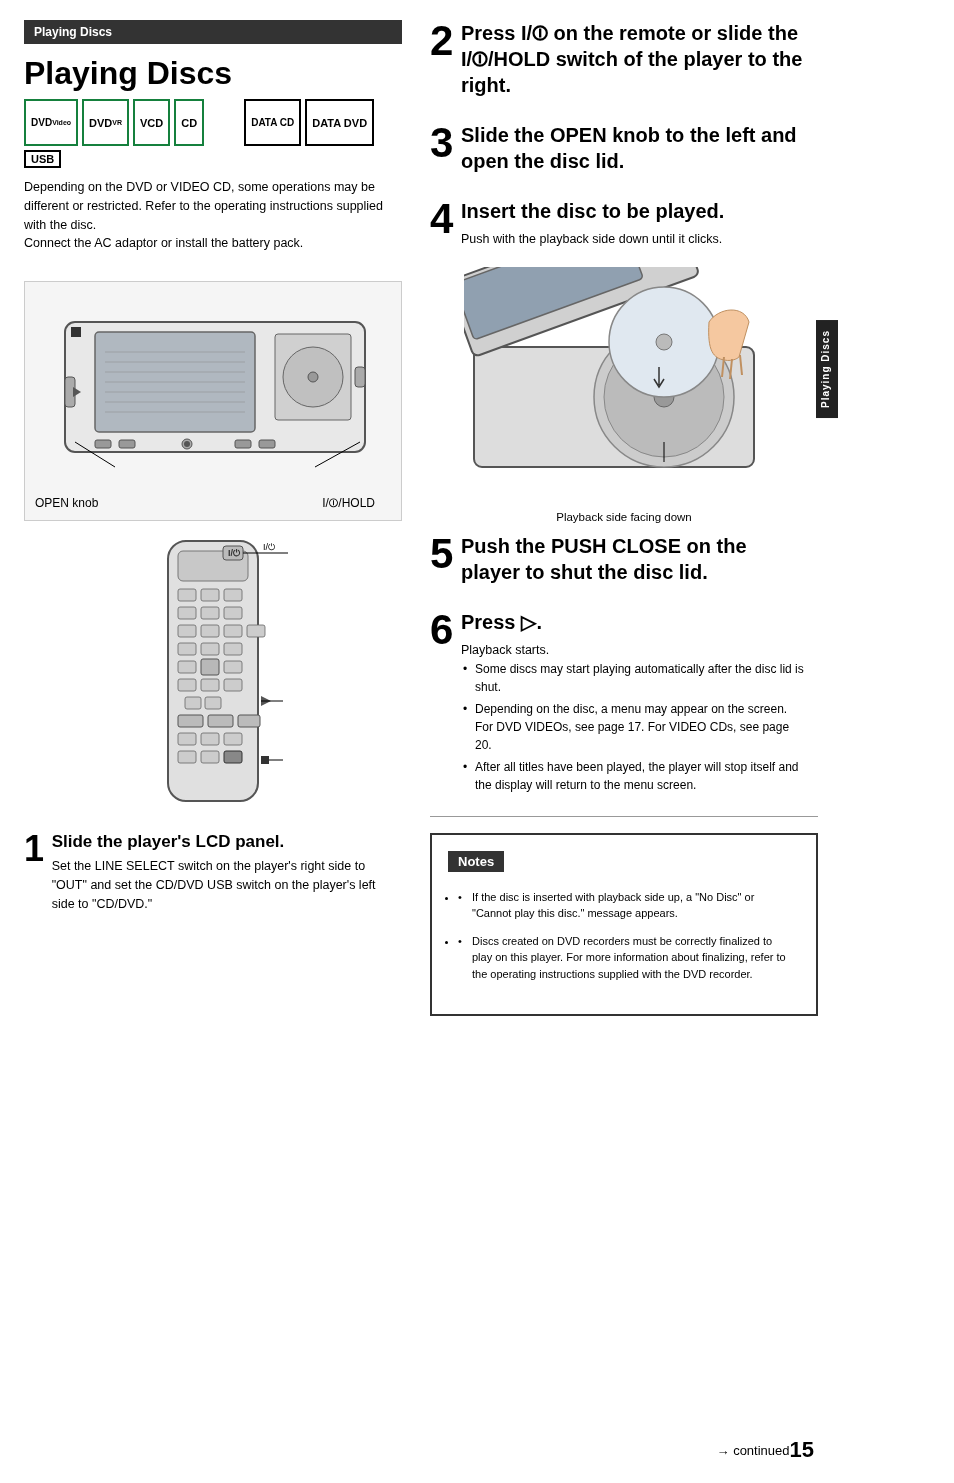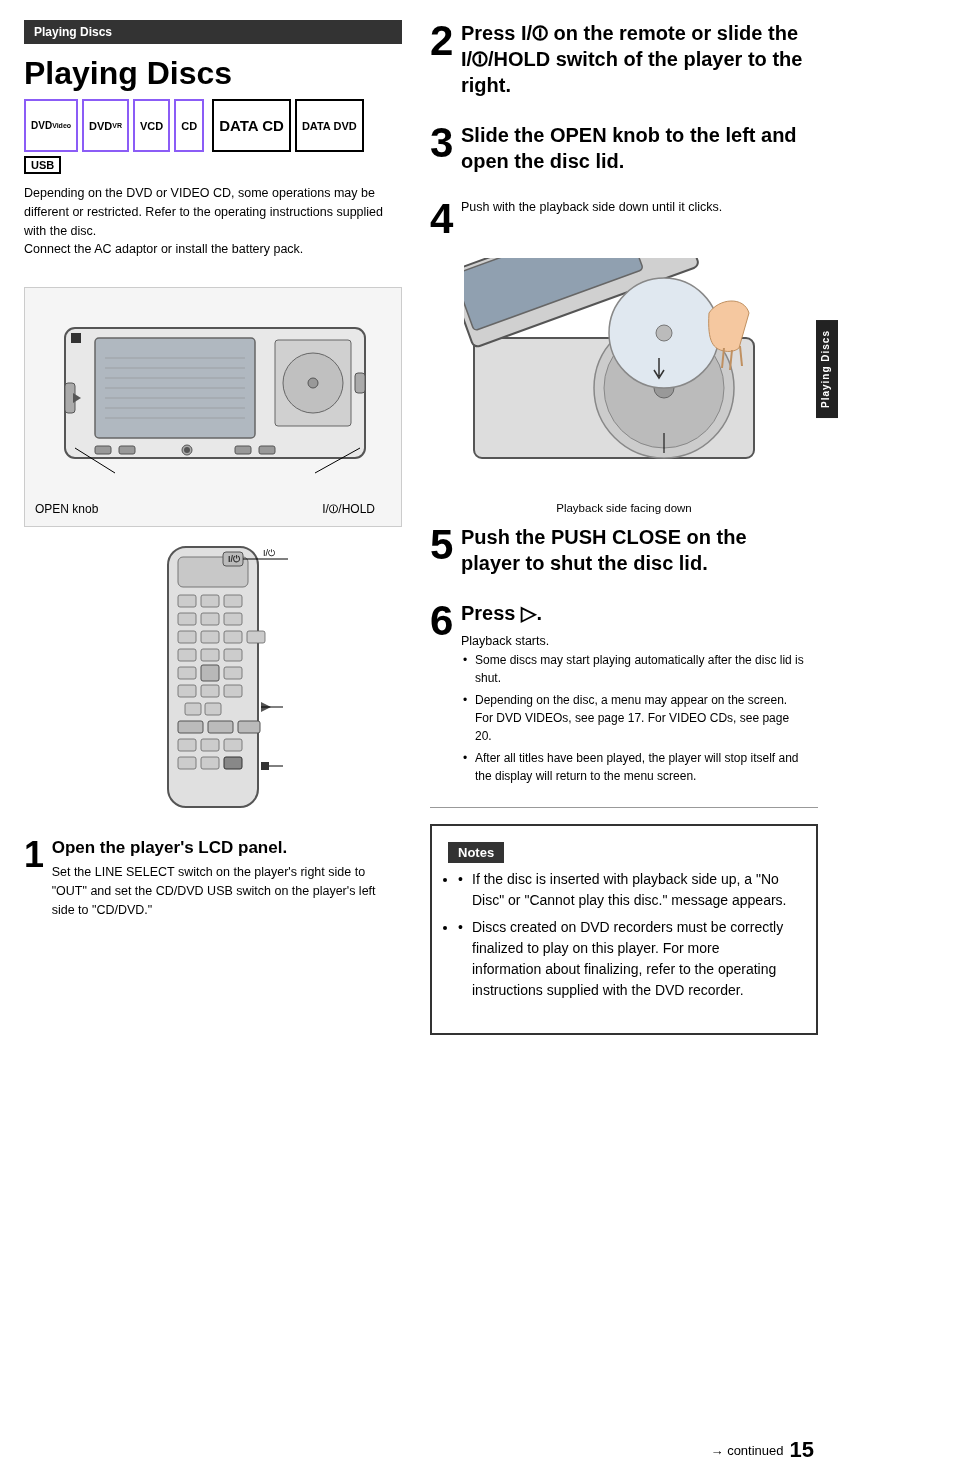--- a/index.html
+++ b/index.html
@@ -63,21 +63,21 @@
       margin-bottom: 8px;
     }
     
     .format-badges {
       display: flex;
       flex-wrap: wrap;
       gap: 4px;
       margin-bottom: 10px;
     }
     .badge {
-      border: 2px solid #8b5cf6;
+      border: 2px solid #15803d;
       font-size: 11px;
       font-weight: bold;
       padding: 15px 5px;
       display: inline-flex;
       align-items: center;
     }
     .badge-dvdvideo { font-size: 10px; }
     .badge sub { font-size: 7px; vertical-align: sub; }
     
     .desc-text {
@@ -193,39 +193,39 @@
       font-size: 13px;
       font-weight: bold;
       padding: 3px 10px;
       display: inline-block;
       margin-bottom: 6px;
     }
     .notes-content {
       padding: 0 10px 10px 10px;
     }
     .notes-content li {
-      font-size: 14px;
+      font-size: 11px;
       line-height: 1.5;
       padding-left: 14px;
       position: relative;
       margin-bottom: 6px;
+      margin-top: 11px;
     }
     .notes-content li::before {
       content: '•';
       position: absolute;
       left: 0;
     }
     
     .page-footer {
       position: absolute;
       bottom: 20px;
       right: 24px;
       display: flex;
       align-items: center;
-      gap: 6px;
       font-size: 13px;
     }
     .continued-arrow {
       font-size: 13px;
     }
     .page-number {
       font-size: 22px;
       font-weight: bold;
     }
   </style>
@@ -249,21 +249,21 @@
           <b>DVD</b>
           <sub>VR</sub>
         </span>
       <span class="badge">
           <b>VCD</b>
         </span>
       <span class="badge">
           <b>CD</b>
         </span>
       <br>
-      <span class="badge" style="border:2px solid #000;font-weight:bold;font-size:15px;padding:16px 5px;">DATA CD</span>
+      <span class="badge" style="border:2px solid #000;font-weight:bold;font-size:10px;padding:16px 5px;margin-left:32px;">DATA CD</span>
       <span class="badge" style="border:2px solid #000;font-weight:bold;font-size:11px;padding:1px 5px;">DATA DVD</span>
       <span class="badge" style="border:2px solid #000;font-weight:bold;font-size:11px;padding:1px 5px;">USB</span>
     </div>
 
     <div class="desc-text">
       Depending on the DVD or VIDEO CD, some operations may be different or restricted. Refer to the operating instructions supplied with the disc.<br>
       Connect the AC adaptor or install the battery pack.
     </div>
 
     <div class="device-illustration">
@@ -369,21 +369,21 @@
         <line x1="156" y1="229" x2="170" y2="229" stroke="#000" stroke-width="1"></line>
 
         <line x1="130" y1="22" x2="175" y2="22" stroke="#000" stroke-width="1"></line>
         <text x="150" y="19" font-size="9" fill="#000">I/⏻</text>
       </svg>
     </div>
 
     <div class="step">
       <span class="step-number">1</span>
       <div class="step-content">
-        <div class="step-heading">Open the player's LCD panel.</div>
+        <div class="step-heading">Slide the player's LCD panel.</div>
         <div class="step-body">Set the LINE SELECT switch on the player's right side to "OUT" and set the CD/DVD USB switch on the player's left side to "CD/DVD."</div>
       </div>
     </div>
 
   </div>
 
   <div class="right-col">
 
     <div class="step">
       <span class="step-number" style="font-size:42px;">2</span>
@@ -395,20 +395,21 @@
     <div class="step">
       <span class="step-number" style="font-size:42px;">3</span>
       <div class="step-content">
         <div class="step-heading-lg">Slide the OPEN knob to the left and open the disc lid.</div>
       </div>
     </div>
 
     <div class="step">
       <span class="step-number" style="font-size:42px;">4</span>
       <div class="step-content">
+        <div class="step-heading-lg">Insert the disc to be played.</div>
         <div class="step-body">Push with the playback side down until it clicks.</div>
       </div>
     </div>
 
     <div class="disc-insert-area">
       <svg width="320" height="230" viewBox="0 0 320 230">
 
         <rect x="10" y="80" width="280" height="120" rx="8" fill="#ddd" stroke="#555" stroke-width="2"></rect>
 
         <rect x="10" y="10" width="240" height="80" rx="6" fill="#d0d0d0" stroke="#555" stroke-width="2" transform="rotate(-20, 10, 90)"></rect>

